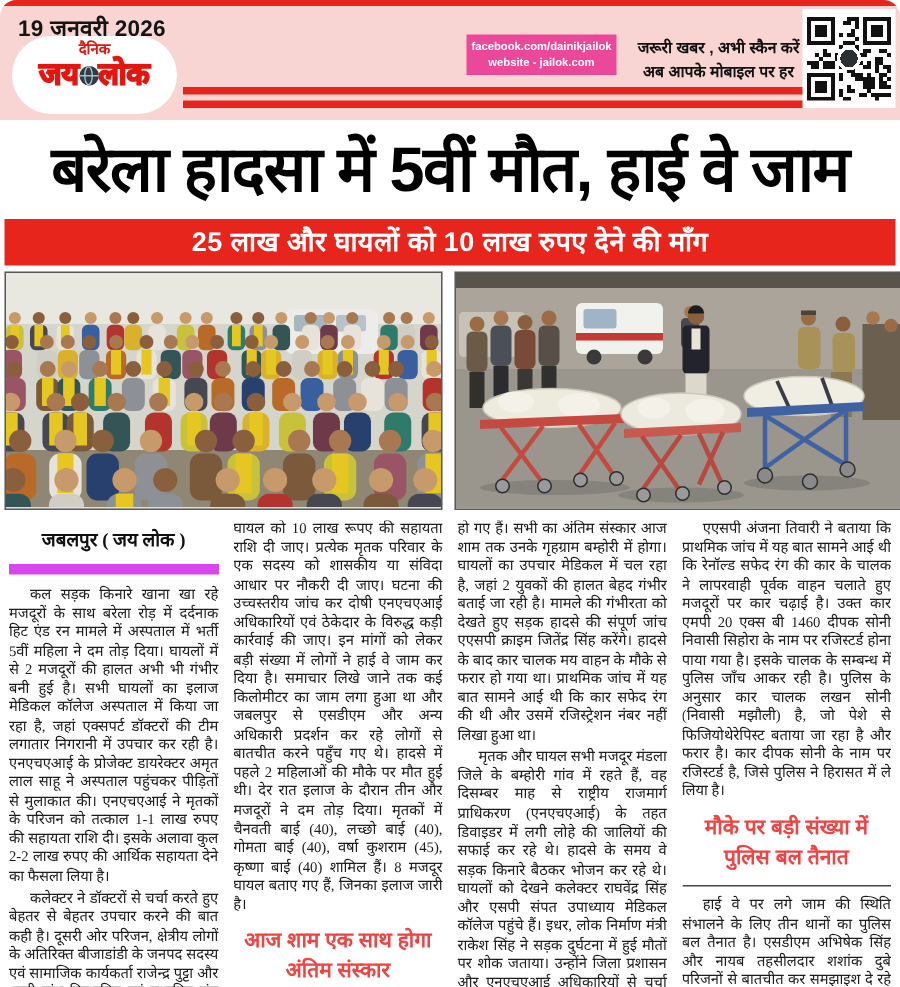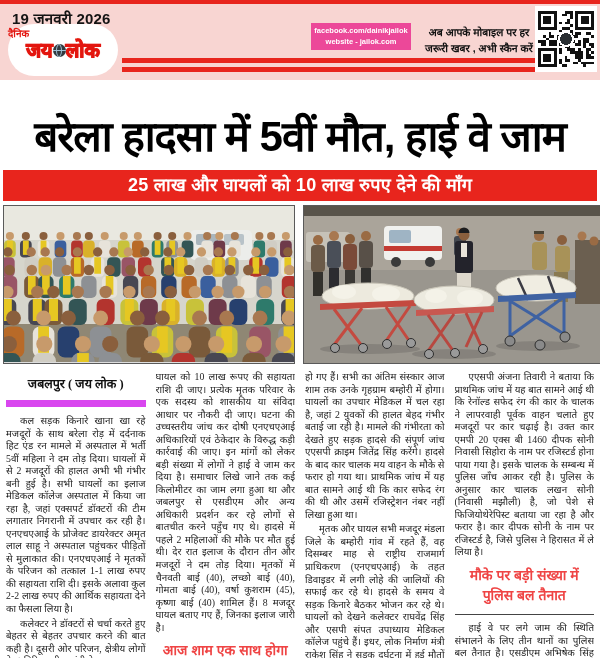--- a/index.html
+++ b/index.html
@@ -1,37 +1,37 @@
 <!DOCTYPE html>
 <html><head>
 <meta charset="utf-8">
 <style>
   html,body{margin:0;padding:0;}
   body{width:600px;font-family:"Liberation Sans","DejaVu Sans",sans-serif;background:#ffffff;}
-  .page{position:relative;width:600px;height:658px;overflow:hidden;background:#fff;}
+  .page{position:relative;width:600px;height:658px;overflow:hidden;background:#fff;border-radius:11px;}
 
   
   .masthead{position:relative;width:600px;height:80px;background:#f8d5d2;}
   .topstrip{position:absolute;top:0;left:0;width:600px;height:4px;background:#e8251d;}
   .date{position:absolute;left:12px;top:8px;font-size:15px;font-weight:bold;color:#141414;letter-spacing:.2px;}
-  .brand-pill{position:absolute;left:8px;top:24px;width:110px;height:52px;background:#fff;border-radius:26px;text-align:left;box-sizing:border-box;padding-top:5px;}
+  .brand-pill{position:absolute;left:8px;top:24px;width:110px;height:52px;background:#fff;border-radius:26px;text-align:center;box-sizing:border-box;padding-top:5px;}
   .brand-tagline{color:#e3150f;font-size:10px;font-weight:bold;line-height:1;}
   .brand-name{display:flex;align-items:center;justify-content:center;gap:0;font-size:20px;font-weight:900;color:#ffd200;-webkit-text-stroke:1.1px #e3150f;text-shadow:0 0 1px #e3150f;line-height:1.15;}
   .globe{width:13px;height:13px;border-radius:50%;background:#333a40;display:inline-block;position:relative;overflow:hidden;flex:none;}
   .globe::before{content:'';position:absolute;left:3.5px;top:0;width:6px;height:13px;border:1px solid #9fc0d4;border-radius:50%;box-sizing:border-box;}
   .globe::after{content:'';position:absolute;left:0;top:5.5px;width:13px;height:1.5px;background:#9fc0d4;}
   .social-box{position:absolute;left:311px;top:23px;width:100px;height:27px;background:#ec4899;color:#fff;font-size:7.5px;font-weight:bold;text-align:center;line-height:1.45;box-sizing:border-box;padding-top:3px;}
   .promo{position:absolute;left:417px;top:24px;width:124px;text-align:center;font-weight:bold;font-size:10.5px;line-height:1.55;color:#111;}
   .redlines{position:absolute;left:122px;top:58px;width:414px;}
   .redlines div{height:5px;background:#e8251d;margin-bottom:4px;}
   .qr-box{position:absolute;right:3px;top:6px;width:62px;height:66px;background:#fff;display:flex;align-items:center;justify-content:center;}
   .qr-box svg{width:56px;height:56px;shape-rendering:crispEdges;}
 
   
-  .headline{width:600px;height:66px;display:flex;align-items:center;justify-content:center;text-align:center;font-size:42px;font-weight:900;letter-spacing:-1px;color:#000;line-height:1.1;transform-origin:center;margin-top:24px;}
+  .headline{width:600px;height:66px;display:flex;align-items:center;justify-content:center;text-align:center;font-size:42px;font-weight:900;letter-spacing:-1px;color:#000;line-height:1.1;transform-origin:center;}
   .subhead-band{margin:0 3px;background:#e8251d;color:#fff;text-align:center;font-size:18px;font-weight:bold;padding:2px 2px 5px;letter-spacing:.3px;}
 
   
   .photos{display:flex;gap:8px;padding:4px 3px 3px;}
   .photos figure{margin:0;border:1px solid #5a5a5a;line-height:0;background:#ddd;}
   .photos svg{display:block;}
 
   
   .columns{display:flex;gap:10px;padding:4px 6px 0;height:318px;overflow:hidden;}
   .col{flex:1;min-width:0;height:100%;overflow:hidden;font-family:"Liberation Serif","DejaVu Serif",serif;font-size:9.8px;line-height:1.28;text-align:justify;color:#1c1c1c;}
@@ -57,22 +57,22 @@
         <span>लोक</span>
       </div>
     </div>
 
     <div class="social-box">
       <div>facebook.com/dainikjailok</div>
       <div>website - jailok.com</div>
     </div>
 
     <div class="promo">
+      <div>जरूरी खबर , अभी स्कैन करें</div>
       <div>अब आपके मोबाइल पर हर</div>
-      <div>जरूरी खबर , अभी स्कैन करें</div>
     </div>
 
     <div class="redlines">
         <div></div>
         <div></div>
       </div>
 
     <div class="qr-box">
       <svg id="qr-svg" viewBox="0 0 21 21">
           <rect x="0" y="0" width="21" height="21" fill="#fff"></rect>

